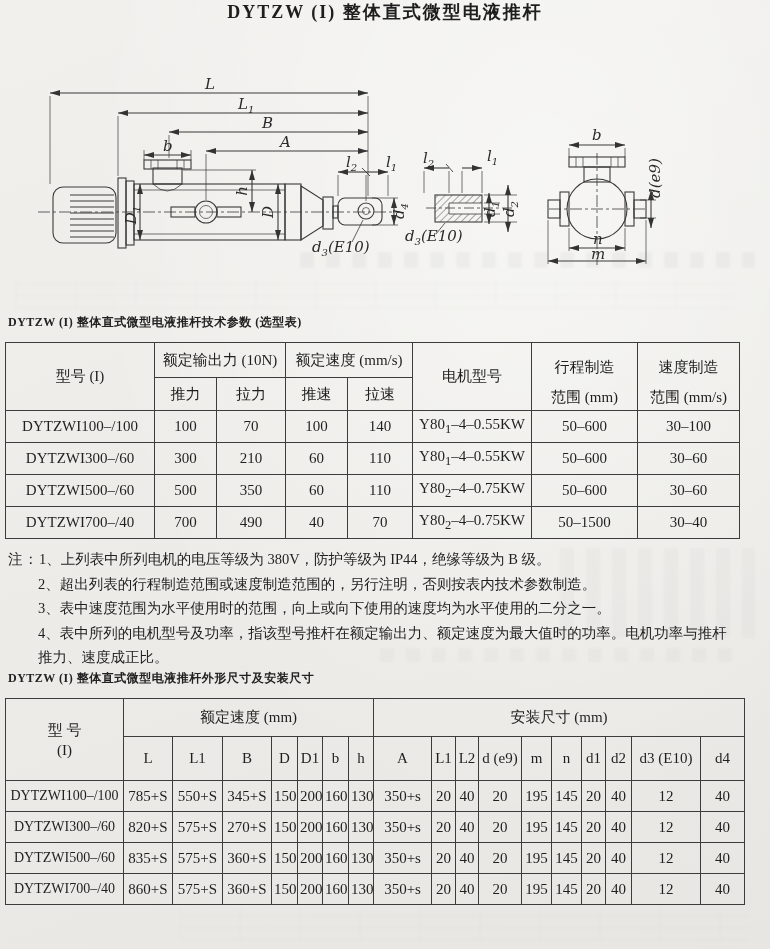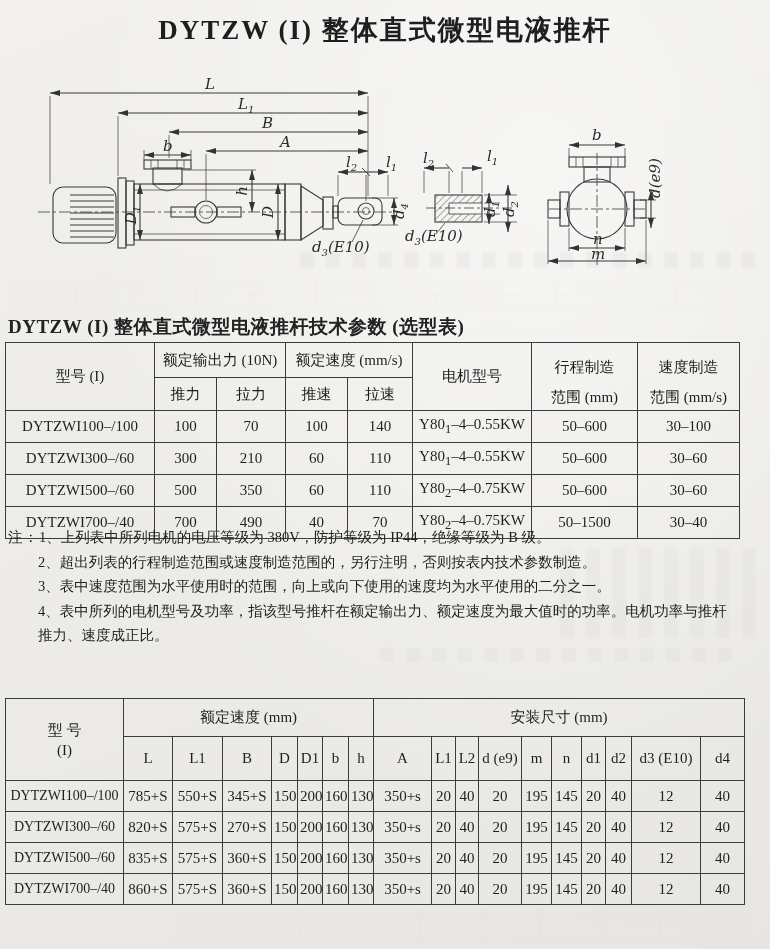--- a/index.html
+++ b/index.html
@@ -9,26 +9,26 @@
     background:#f4f3f1;
     position:relative;overflow:hidden;color:#242424;
   }
   .page{
     position:absolute;inset:0;
     background:
       radial-gradient(ellipse at 70% 20%, rgba(255,255,255,.5), transparent 60%),
       linear-gradient(160deg,#f1f0ed 0%,#ecebe7 55%,#e7e6e2 100%);
   }
   .title{
-    position:absolute;top:12px;left:0;width:770px;
-    text-align:center;font-size:27px;font-weight:bold;letter-spacing:2px;
+    position:absolute;top:0;left:0;width:770px;
+    text-align:center;font-size:18px;font-weight:bold;letter-spacing:2px;
     color:#1e1e1e;
   }
   .caption{
-    position:absolute;left:8px;font-size:19px;font-weight:bold;color:#222;
+    position:absolute;left:8px;font-size:12px;font-weight:bold;color:#222;
     letter-spacing:.5px;white-space:nowrap;
   }
   #cap1{top:314px;}
   #cap2{top:670px;}
   table{
     position:absolute;border-collapse:collapse;table-layout:fixed;
     font-size:15px;color:#1f1f1f;background:transparent;
   }
   td,th{
     border:1px solid #3c3c3c;text-align:center;vertical-align:middle;
@@ -39,21 +39,21 @@
   #t1 tr.h2 td{height:32px;}
   #t1 tr.d td{height:31px;}
   #t2{left:5px;top:698px;width:740px;font-size:15px;}
   #t2 tr.g td{height:37px;}
   #t2 tr.c td{height:43px;}
   #t2 tr.d td{height:30px;}
   #t2 td.model{font-size:14px;padding:0 1px;}
   .two-line div{line-height:19px;margin-top:11px;}
   .model-h div{line-height:20px;}
   .notes{
-    position:absolute;left:8px;top:525px;width:730px;
+    position:absolute;left:8px;top:547px;width:730px;
     font-size:14.5px;line-height:24.5px;color:#1f1f1f;
   }
   .note-item{padding-left:30px;}
   .note-item.lead{padding-left:0;}
   .note-label{letter-spacing:1px;}
   .note2{
     position:absolute;left:10px;top:917px;font-size:15px;color:#1f1f1f;
     letter-spacing:1px;
   }
   svg text{font-family:"DejaVu Serif","Liberation Serif",serif;}
@@ -343,20 +343,21 @@
   </tbody>
     </table>
 
   <div class="notes">
     <div class="note-item lead"><span class="note-label">注：</span><span>1、上列表中所列电机的电压等级为 380V，防护等级为 IP44，绝缘等级为 B 级。</span></div>
     <div class="note-item">2、超出列表的行程制造范围或速度制造范围的，另行注明，否则按表内技术参数制造。</div>
     <div class="note-item">3、表中速度范围为水平使用时的范围，向上或向下使用的速度均为水平使用的二分之一。</div>
     <div class="note-item">4、表中所列的电机型号及功率，指该型号推杆在额定输出力、额定速度为最大值时的功率。电机功率与推杆推力、速度成正比。</div>
   </div>
 
+  <div class="caption" id="cap2">DYTZW (I) 整体直式微型电液推杆外形尺寸及安装尺寸</div>
 
   <table id="t2">
     <colgroup>
       <col style="width:118px">
       <col style="width:49px">
         <col style="width:50px">
         <col style="width:49px">
         <col style="width:26px">
         <col style="width:25px">
         <col style="width:26px">

